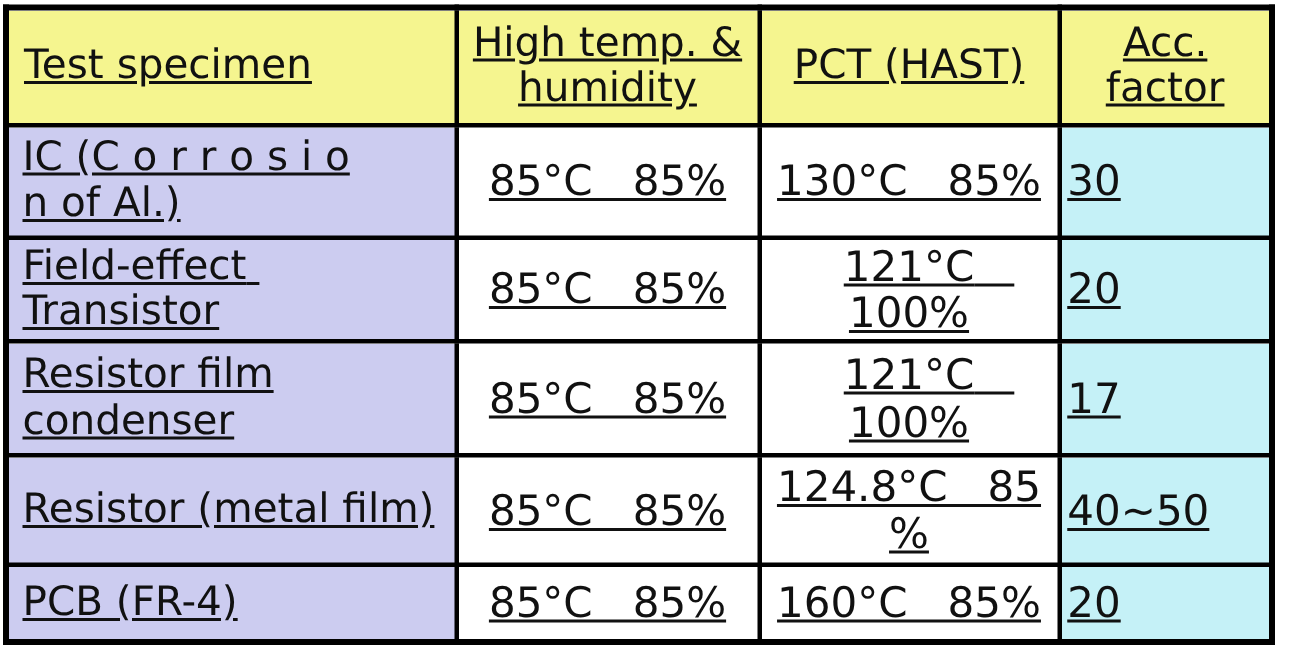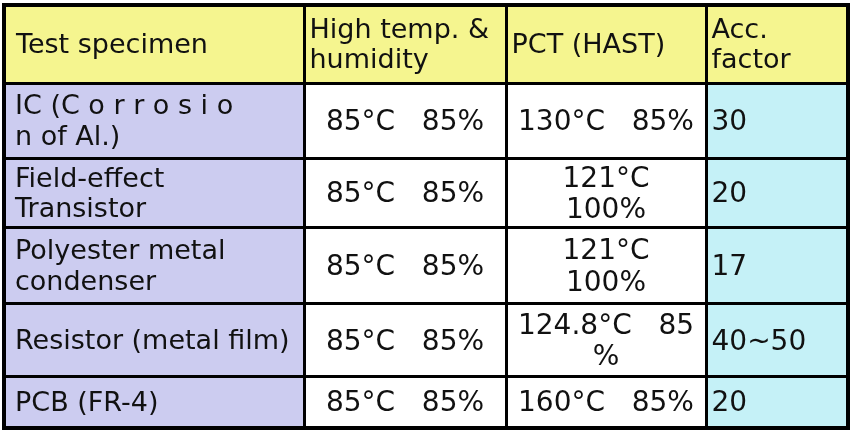--- a/index.html
+++ b/index.html
@@ -24,26 +24,27 @@
     border-collapse: collapse;
     table-layout: fixed;
     border: 4px solid var(--border, #000);
   }
   table.spec-table td, table.spec-table th {
     border: 3px solid var(--border, #000);
     vertical-align: middle;
     white-space: pre-wrap;
     line-height: 1.12;
     overflow: hidden;
+    text-decoration: underline;
   }
   th.hdr {
     background: var(--header_bg, #f5f58f);
     font-weight: normal;
     font-size: 27px;
-    text-align: left;
+    text-align: center;
     padding: 2px 4px;
   }
   th.hdr.first {
     text-align: left;
     padding-left: 10px;
   }
   td.specimen {
     background: var(--specimen_bg, #ccccf0);
     font-size: 27px;
     text-align: left;
@@ -91,21 +92,21 @@
       <td class="cond">130°C   85%</td>
       <td class="acc">30</td>
     </tr>
     <tr style="height:54px">
       <td class="specimen">Field-effect Transistor</td>
       <td class="cond">85°C   85%</td>
       <td class="cond">121°C   100%</td>
       <td class="acc">20</td>
     </tr>
     <tr style="height:76px">
-      <td class="specimen">Polyester metal
+      <td class="specimen">Resistor film
 condenser</td>
       <td class="cond">85°C   85%</td>
       <td class="cond">121°C   100%</td>
       <td class="acc">17</td>
     </tr>
     <tr style="height:73px">
       <td class="specimen">Resistor (metal film)</td>
       <td class="cond">85°C   85%</td>
       <td class="cond">124.8°C   85
 %</td>

